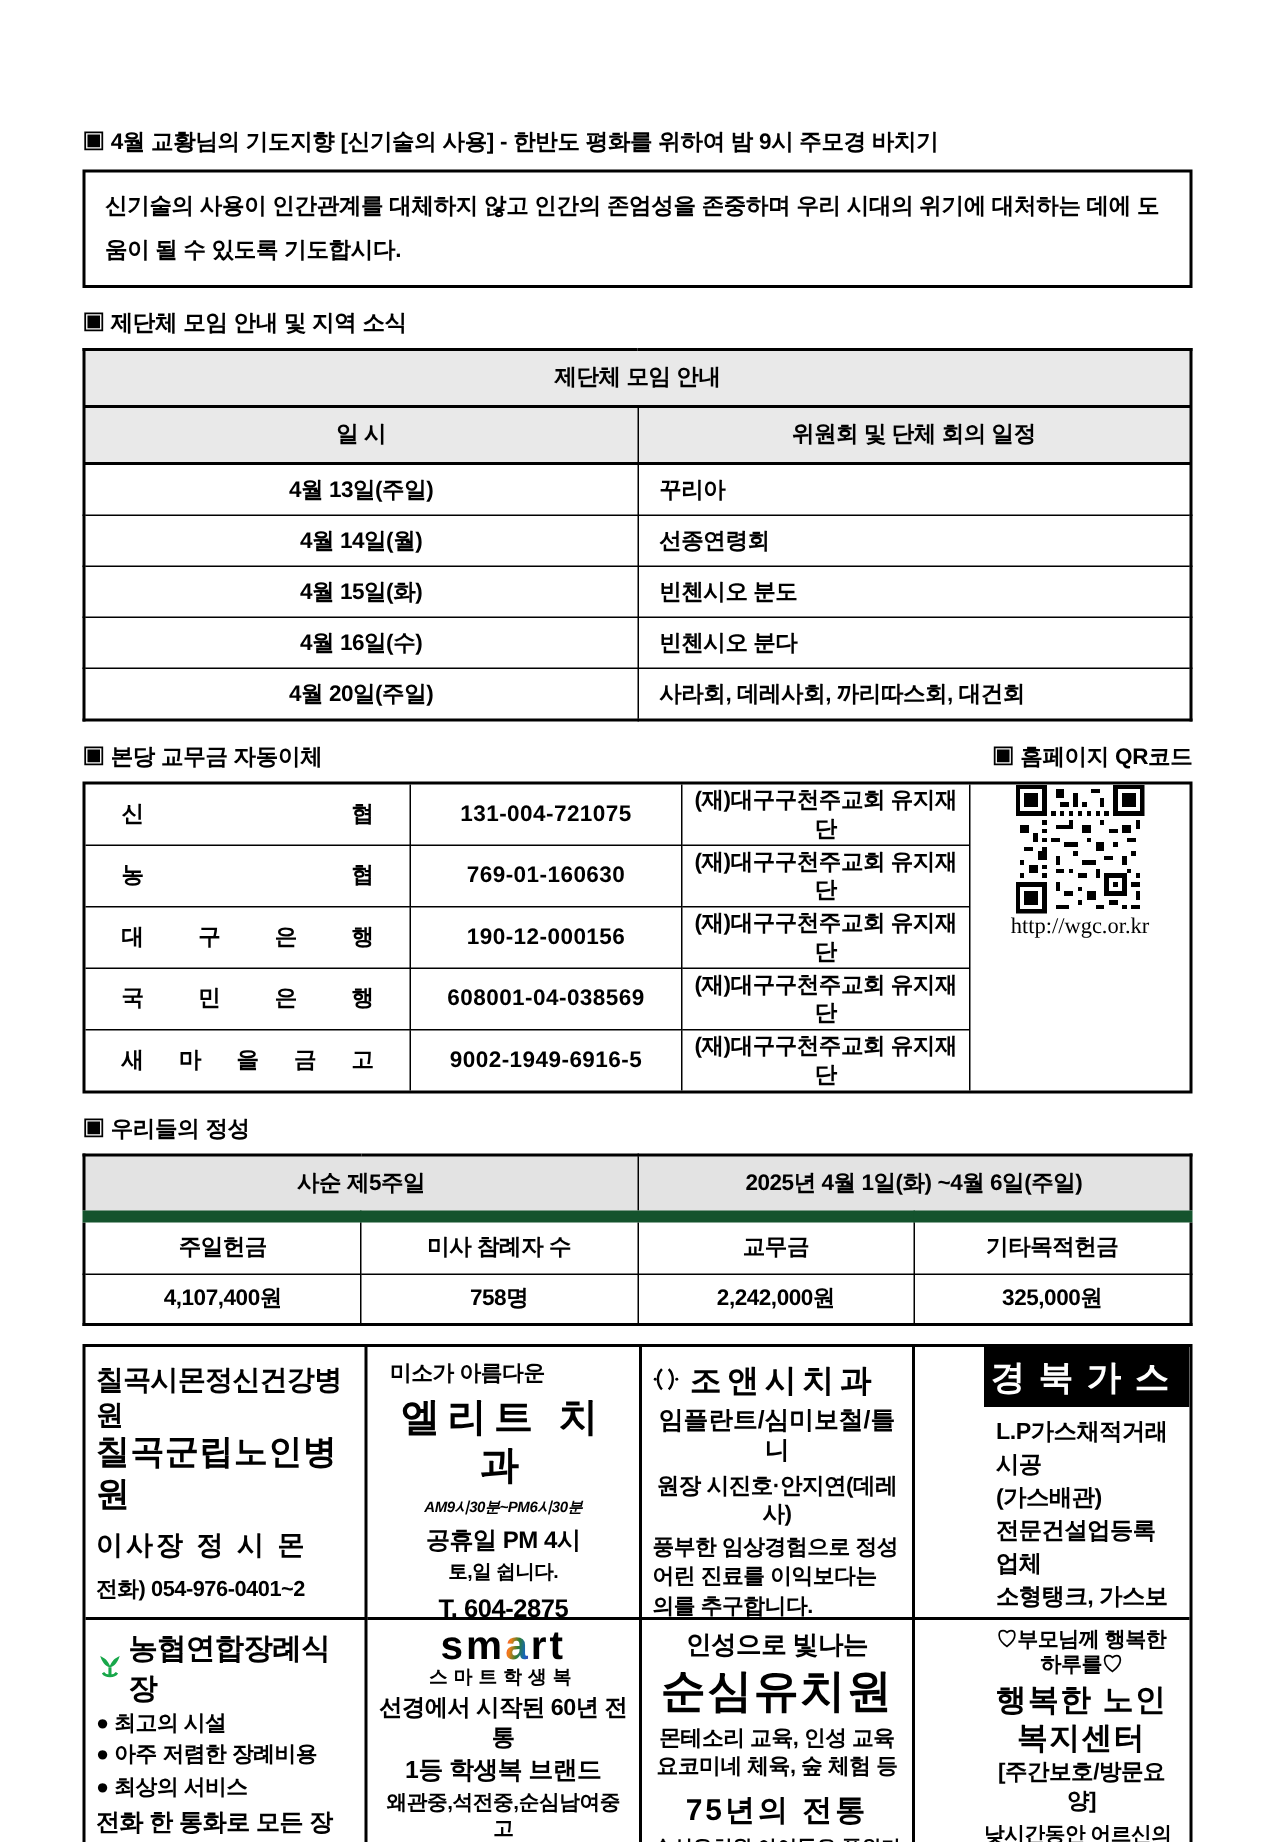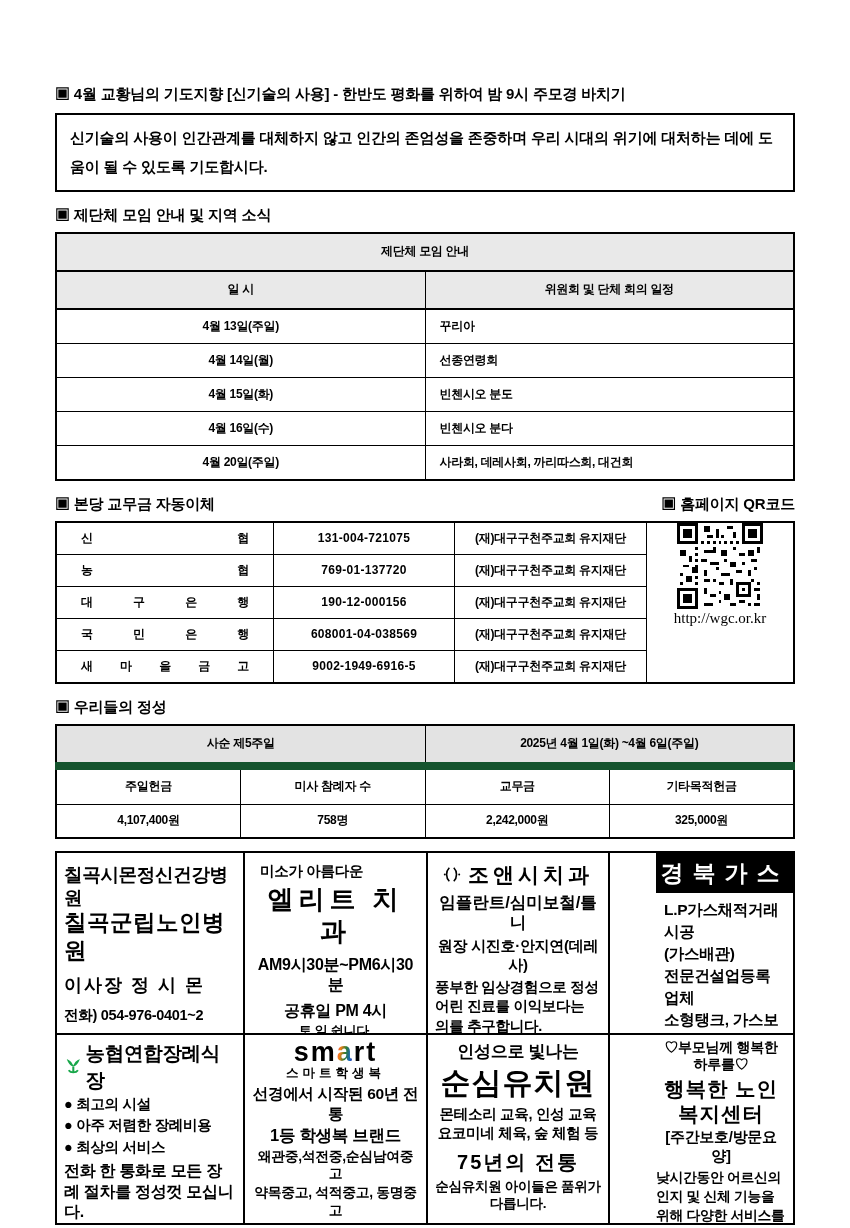--- a/index.html
+++ b/index.html
@@ -7,21 +7,21 @@
   .page{margin:85px 55px 0 55px;width:740px;}
 
   .sec-title{font-size:15px;font-weight:700;letter-spacing:-0.2px;}
   .dual-title{display:flex;justify-content:space-between;align-items:flex-end;margin-top:14px;margin-bottom:7px;}
 
   
   .prayer-box{border:2px solid #000;margin-top:9px;padding:8px 13px;font-size:15px;font-weight:700;line-height:1.95;letter-spacing:-0.2px;}
 
   
   table{border-collapse:collapse;width:100%;table-layout:fixed;}
-  td,th{border:1.5px solid #000;font-size:12px;letter-spacing:-0.3px;}
+  td,th{border:1.5px solid #000;font-size:15px;letter-spacing:-0.3px;}
   .meetings{border:2.5px solid #000;}
   .meetings .cap{height:34px;background:#e9e9e9;font-weight:700;text-align:center;border-bottom:2.5px solid #000;}
   .meetings .hdr td{height:34px;background:#e9e9e9;font-weight:700;text-align:center;border-bottom:2.5px solid #000;}
   .meetings .row td{height:31px;font-weight:600;}
   .meetings td.date{width:133px;text-align:center;}
   .meetings td.event{padding-left:14px;}
 
   
   .bank-wrap{border:2.5px solid #000;display:flex;margin-top:0;}
   .bank-table{flex:1;}
@@ -51,27 +51,27 @@
   .ad-hospital{padding-top:10px;}
   .ad-hospital .n1{font-size:18.5px;}
   .ad-hospital .n2{font-size:22.5px;letter-spacing:0.5px;}
   .ad-hospital .dir{font-size:18px;letter-spacing:2px;margin-top:9px;}
   .ad-hospital .tel{font-size:14.5px;margin-top:9px;}
   .ad-hospital .url{font-size:16.5px;margin-top:8px;}
 
   .ad-elite{text-align:center;padding-top:9px;}
   .ad-elite .tag{font-size:14.5px;font-weight:600;text-align:left;padding-left:8px;}
   .ad-elite .name{font-size:26px;letter-spacing:5px;margin-top:3px;}
-  .ad-elite .hrs{font-size:16px;margin-top:7px;}
+  .ad-elite .hrs{font-size:10px;margin-top:7px;font-style:italic;}
   .ad-elite .hol{font-size:16px;margin-top:6px;}
   .ad-elite .cls{font-size:13px;margin-top:2px;}
   .ad-elite .tel{font-size:17px;margin-top:6px;}
 
   .ad-joandc{text-align:center;padding-top:8px;}
-  .ad-joandc .trow{display:flex;align-items:center;justify-content:center;gap:7px;}
+  .ad-joandc .trow{display:flex;align-items:center;gap:7px;}
   .ad-joandc .name{font-size:21px;letter-spacing:4px;}
   .ad-joandc .svc{font-size:16.5px;margin-top:3px;letter-spacing:0;}
   .ad-joandc .dirs{font-size:15px;margin-top:4px;}
   .ad-joandc .desc{font-size:14.5px;text-align:left;line-height:1.32;margin-top:4px;}
 
   .ad-gas{padding:0;}
   .ad-gas .banner{background:#000;color:#fff;font-size:23px;letter-spacing:9px;text-align:center;padding:5px 0 4px;}
   .ad-gas .body{padding:6px 8px 0;}
   .ad-gas .ln{font-size:15.5px;line-height:1.42;}
   .ad-gas .tel{font-size:14px;margin-top:1px;}
@@ -163,21 +163,21 @@
         <td class="acct">131-004-721075</td>
         <td class="holder">(재)대구구천주교회 유지재단</td>
       </tr>
           <tr>
         <td class="bank">
               <div data-spread="">
                 <span>농</span>
                 <span>협</span>
               </div>
             </td>
-        <td class="acct">769-01-137720</td>
+        <td class="acct">769-01-160630</td>
         <td class="holder">(재)대구구천주교회 유지재단</td>
       </tr>
           <tr>
         <td class="bank">
               <div data-spread="">
                 <span>대</span>
                 <span>구</span>
                 <span>은</span>
                 <span>행</span>
               </div>

